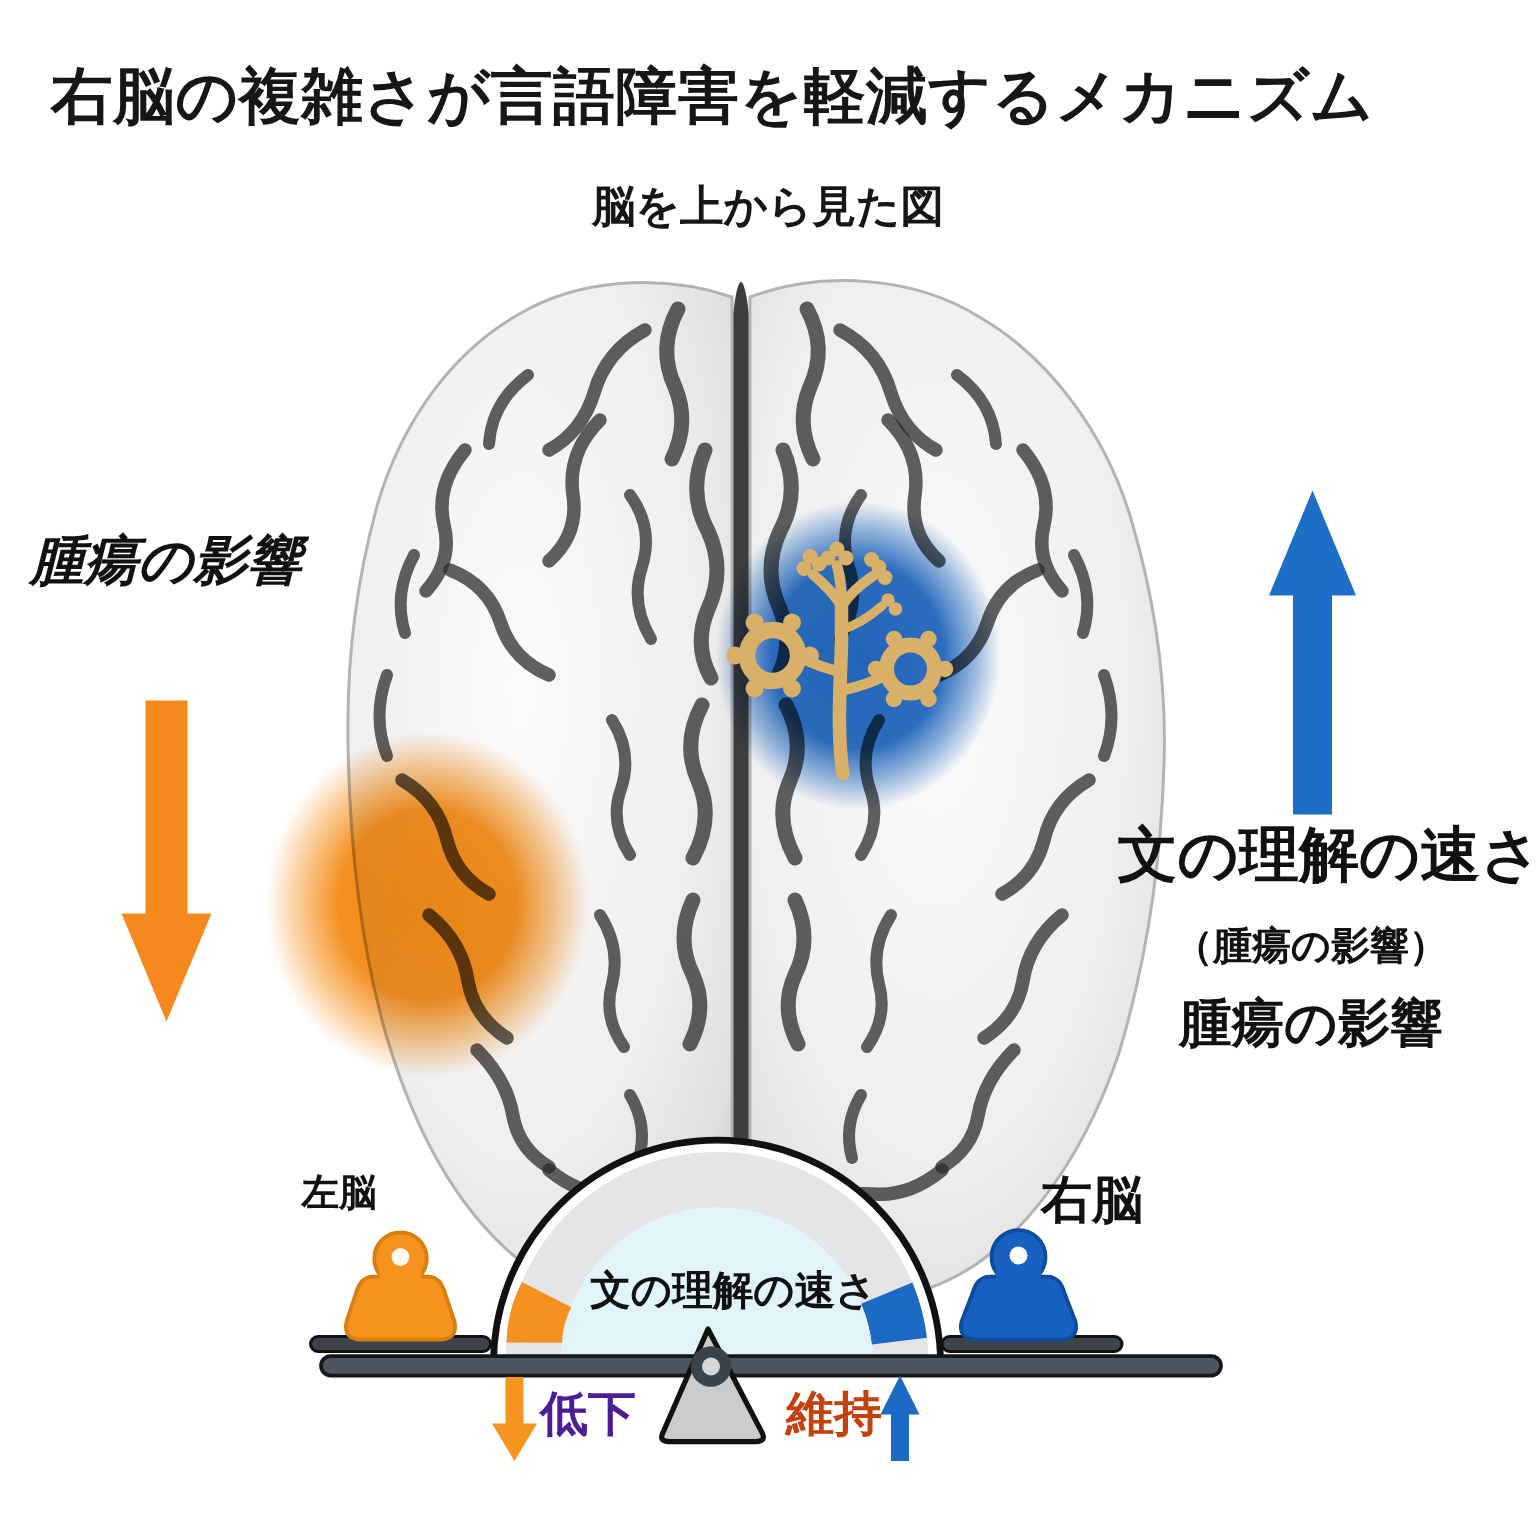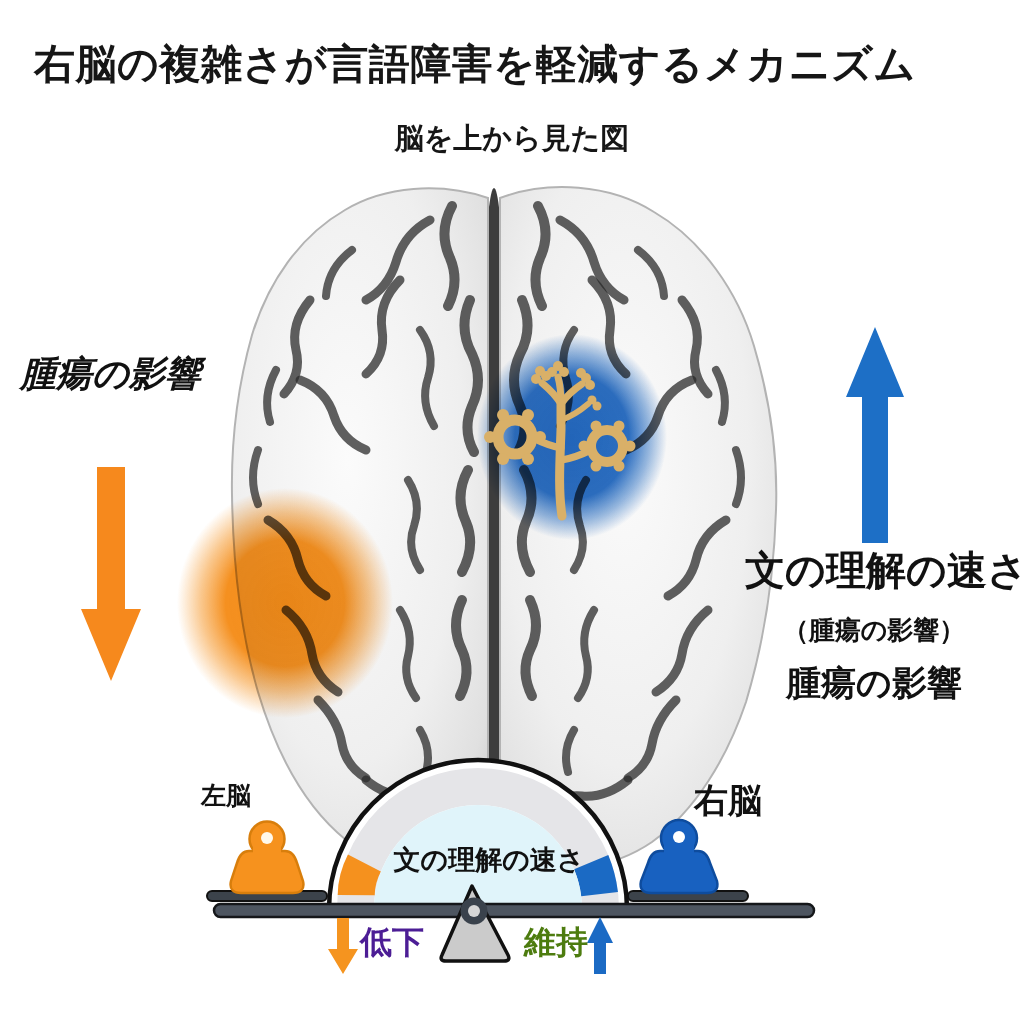--- a/index.html
+++ b/index.html
@@ -12,21 +12,21 @@
   #tumor-label{top:354px;left:20px;font-size:36px;font-style:italic;}
   #left-region{top:416px;left:20px;font-size:36px;}
   #right-block{position:absolute;top:0;left:745px;width:258px;}
   #complexity{top:548px;left:0;width:100%;font-size:40px;}
   #reserve{top:616px;left:0;width:100%;font-size:26px;}
   #right-region{top:664px;left:0;width:100%;font-size:35px;}
   #left-brain-label{top:782px;left:201px;font-size:25px;}
   #right-brain-label{top:782px;left:694px;font-size:34px;}
   #gauge-label{top:846px;left:0;width:954px;font-size:27px;padding-left:12px;}
   #decline-label{top:925px;left:360px;font-size:32px;color:#4c1d95;}
-  #maintain-label{top:925px;left:524px;font-size:32px;color:#4d7c0f;}
+  #maintain-label{top:925px;left:524px;font-size:32px;color:#c2410c;}
   svg{position:absolute;top:0;left:0;}
   .blend-mult{mix-blend-mode:multiply;}
 </style>
 </head>
 <body>
 
 <div id="canvas">
 
 <svg width="1024" height="1024" viewBox="0 0 1024 1024">
   <defs>

